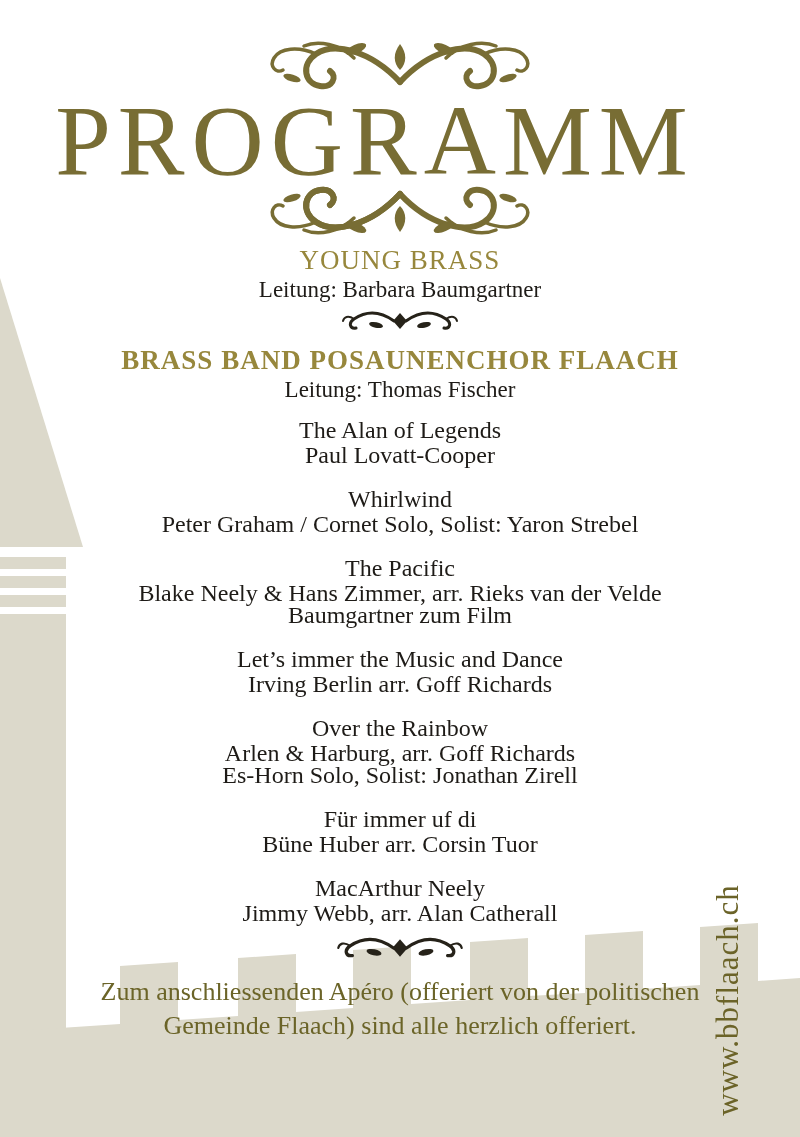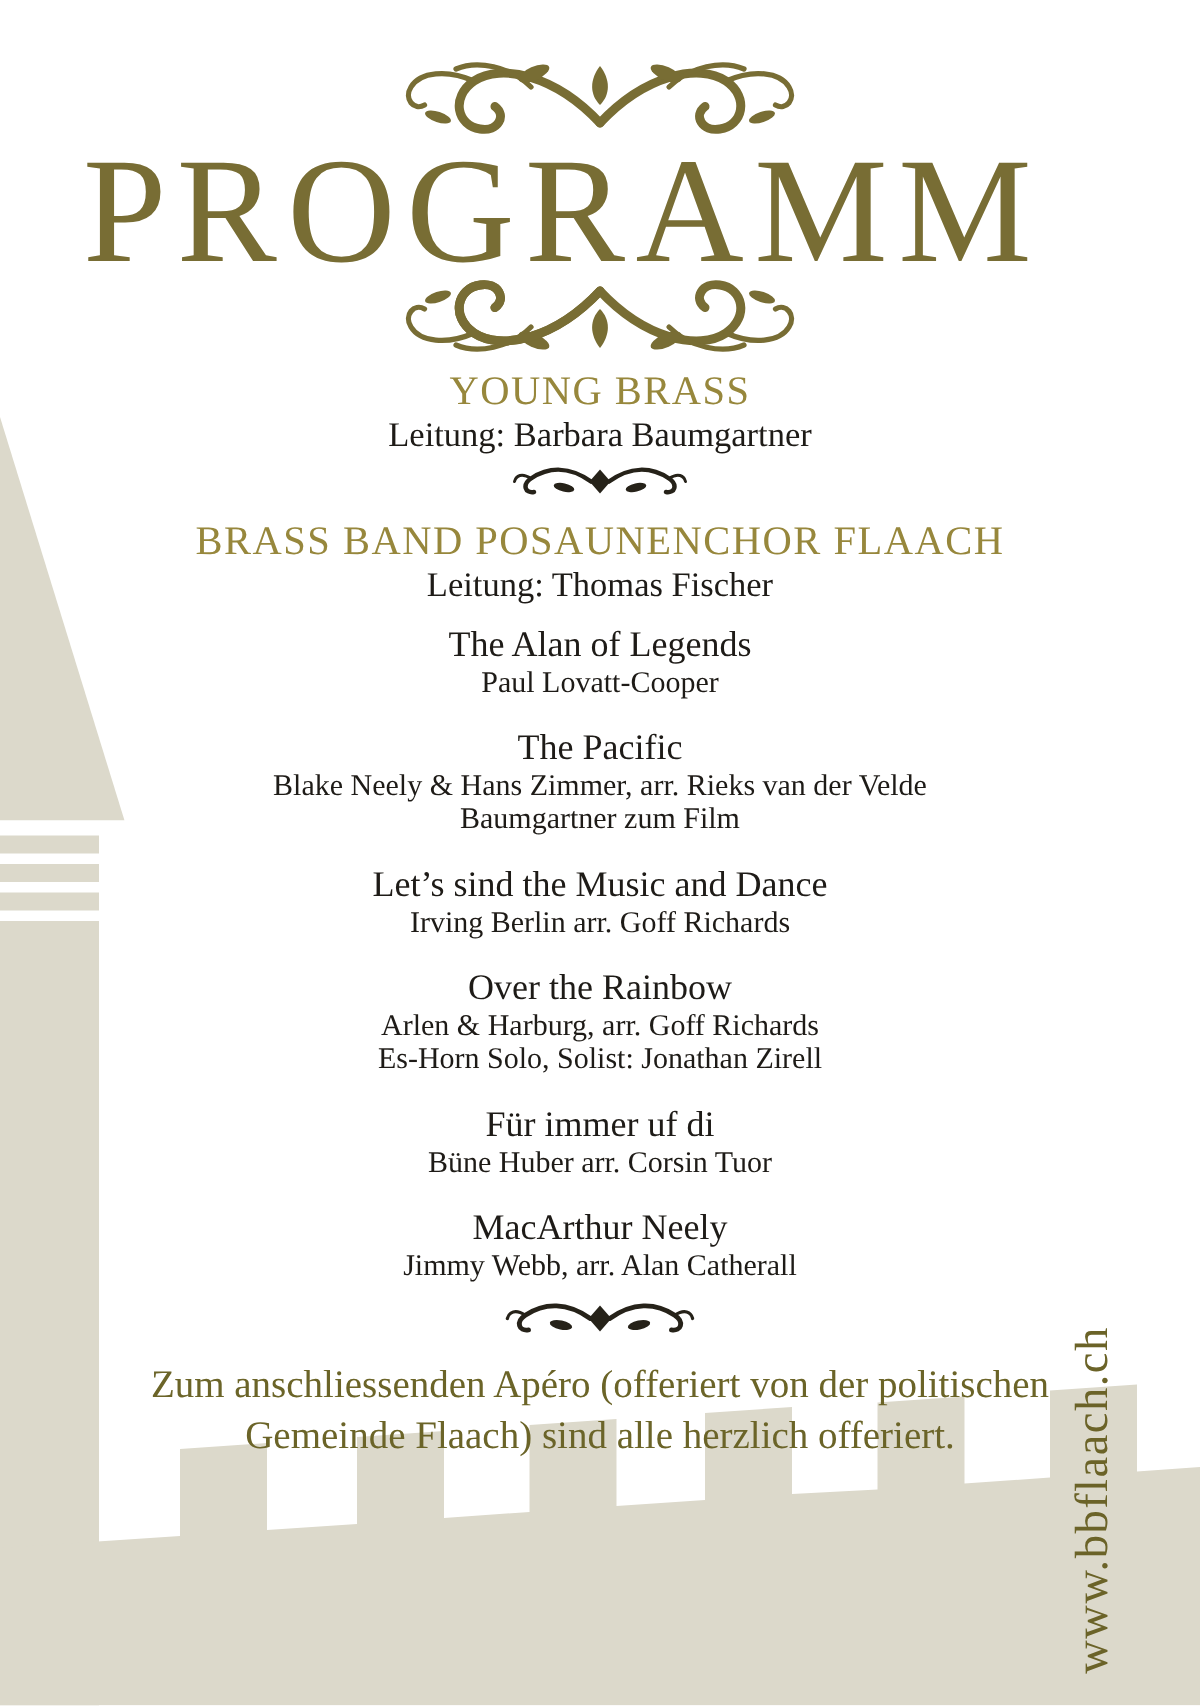--- a/index.html
+++ b/index.html
@@ -17,26 +17,26 @@
   .content{position:absolute;left:0;top:245px;width:800px;text-align:center;z-index:3;}
   .ornament-wrap{position:absolute;left:0;width:800px;text-align:center;z-index:3;}
   .title{
     position:absolute;left:0;top:88px;width:750px;text-align:center;z-index:3;
     font-size:100px;line-height:1.05;letter-spacing:7px;color:#786d34;z-index:3;
   }
   .heading{font-size:27px;line-height:31px;color:#97873c;letter-spacing:1px;}
   .conductor{font-size:23px;line-height:27px;color:#1e1b17;}
   .note{font-size:23px;line-height:27px;color:#1e1b17;margin-top:19px;}
   .divider1{margin-top:6px;}
-  .heading2{margin-top:12px;}
+  .heading2{margin-top:12px;font-weight:bold;}
   .pieces{margin-top:13px;}
   .piece{margin-top:0;}
   .piece + .piece{margin-top:19px;}
   .piece-title{font-size:24px;line-height:28px;color:#1e1b17;}
-  .piece-line{font-size:20px;line-height:22px;color:#1e1b17;}
+  .piece-line{font-size:24px;line-height:22px;color:#1e1b17;}
   .divider2{margin-top:11px;}
   .closing{
     margin-top:14px;font-size:26px;line-height:34px;color:#6b6428;
   }
   .website{
     position:absolute;left:578px;top:978px;width:300px;height:44px;z-index:4;
     transform:rotate(-90deg);
     font-size:31px;letter-spacing:1px;color:#6b6328;text-align:center;line-height:44px;
   }
   svg.flourish{vertical-align:top;}
@@ -113,26 +113,30 @@
 
   <div class="heading heading2">BRASS BAND POSAUNENCHOR FLAACH</div>
   <div class="conductor">Leitung: Thomas Fischer</div>
 
   <div class="pieces">
     <div class="piece">
       <div class="piece-title">The Alan of Legends</div>
       <div class="piece-line">Paul Lovatt-Cooper</div>
     </div>
     <div class="piece">
+      <div class="piece-title">Whirlwind</div>
+      <div class="piece-line">Peter Graham / Cornet Solo, Solist: Yaron Strebel</div>
+    </div>
+    <div class="piece">
       <div class="piece-title">The Pacific</div>
       <div class="piece-line">Blake Neely &amp; Hans Zimmer, arr. Rieks van der Velde</div>
       <div class="piece-line">Baumgartner zum Film</div>
     </div>
     <div class="piece">
-      <div class="piece-title">Let’s sind the Music and Dance</div>
+      <div class="piece-title">Let’s immer the Music and Dance</div>
       <div class="piece-line">Irving Berlin arr. Goff Richards</div>
     </div>
     <div class="piece">
       <div class="piece-title">Over the Rainbow</div>
       <div class="piece-line">Arlen &amp; Harburg, arr. Goff Richards</div>
       <div class="piece-line">Es-Horn Solo, Solist: Jonathan Zirell</div>
     </div>
     <div class="piece">
       <div class="piece-title">Für immer uf di</div>
       <div class="piece-line">Büne Huber arr. Corsin Tuor</div>

